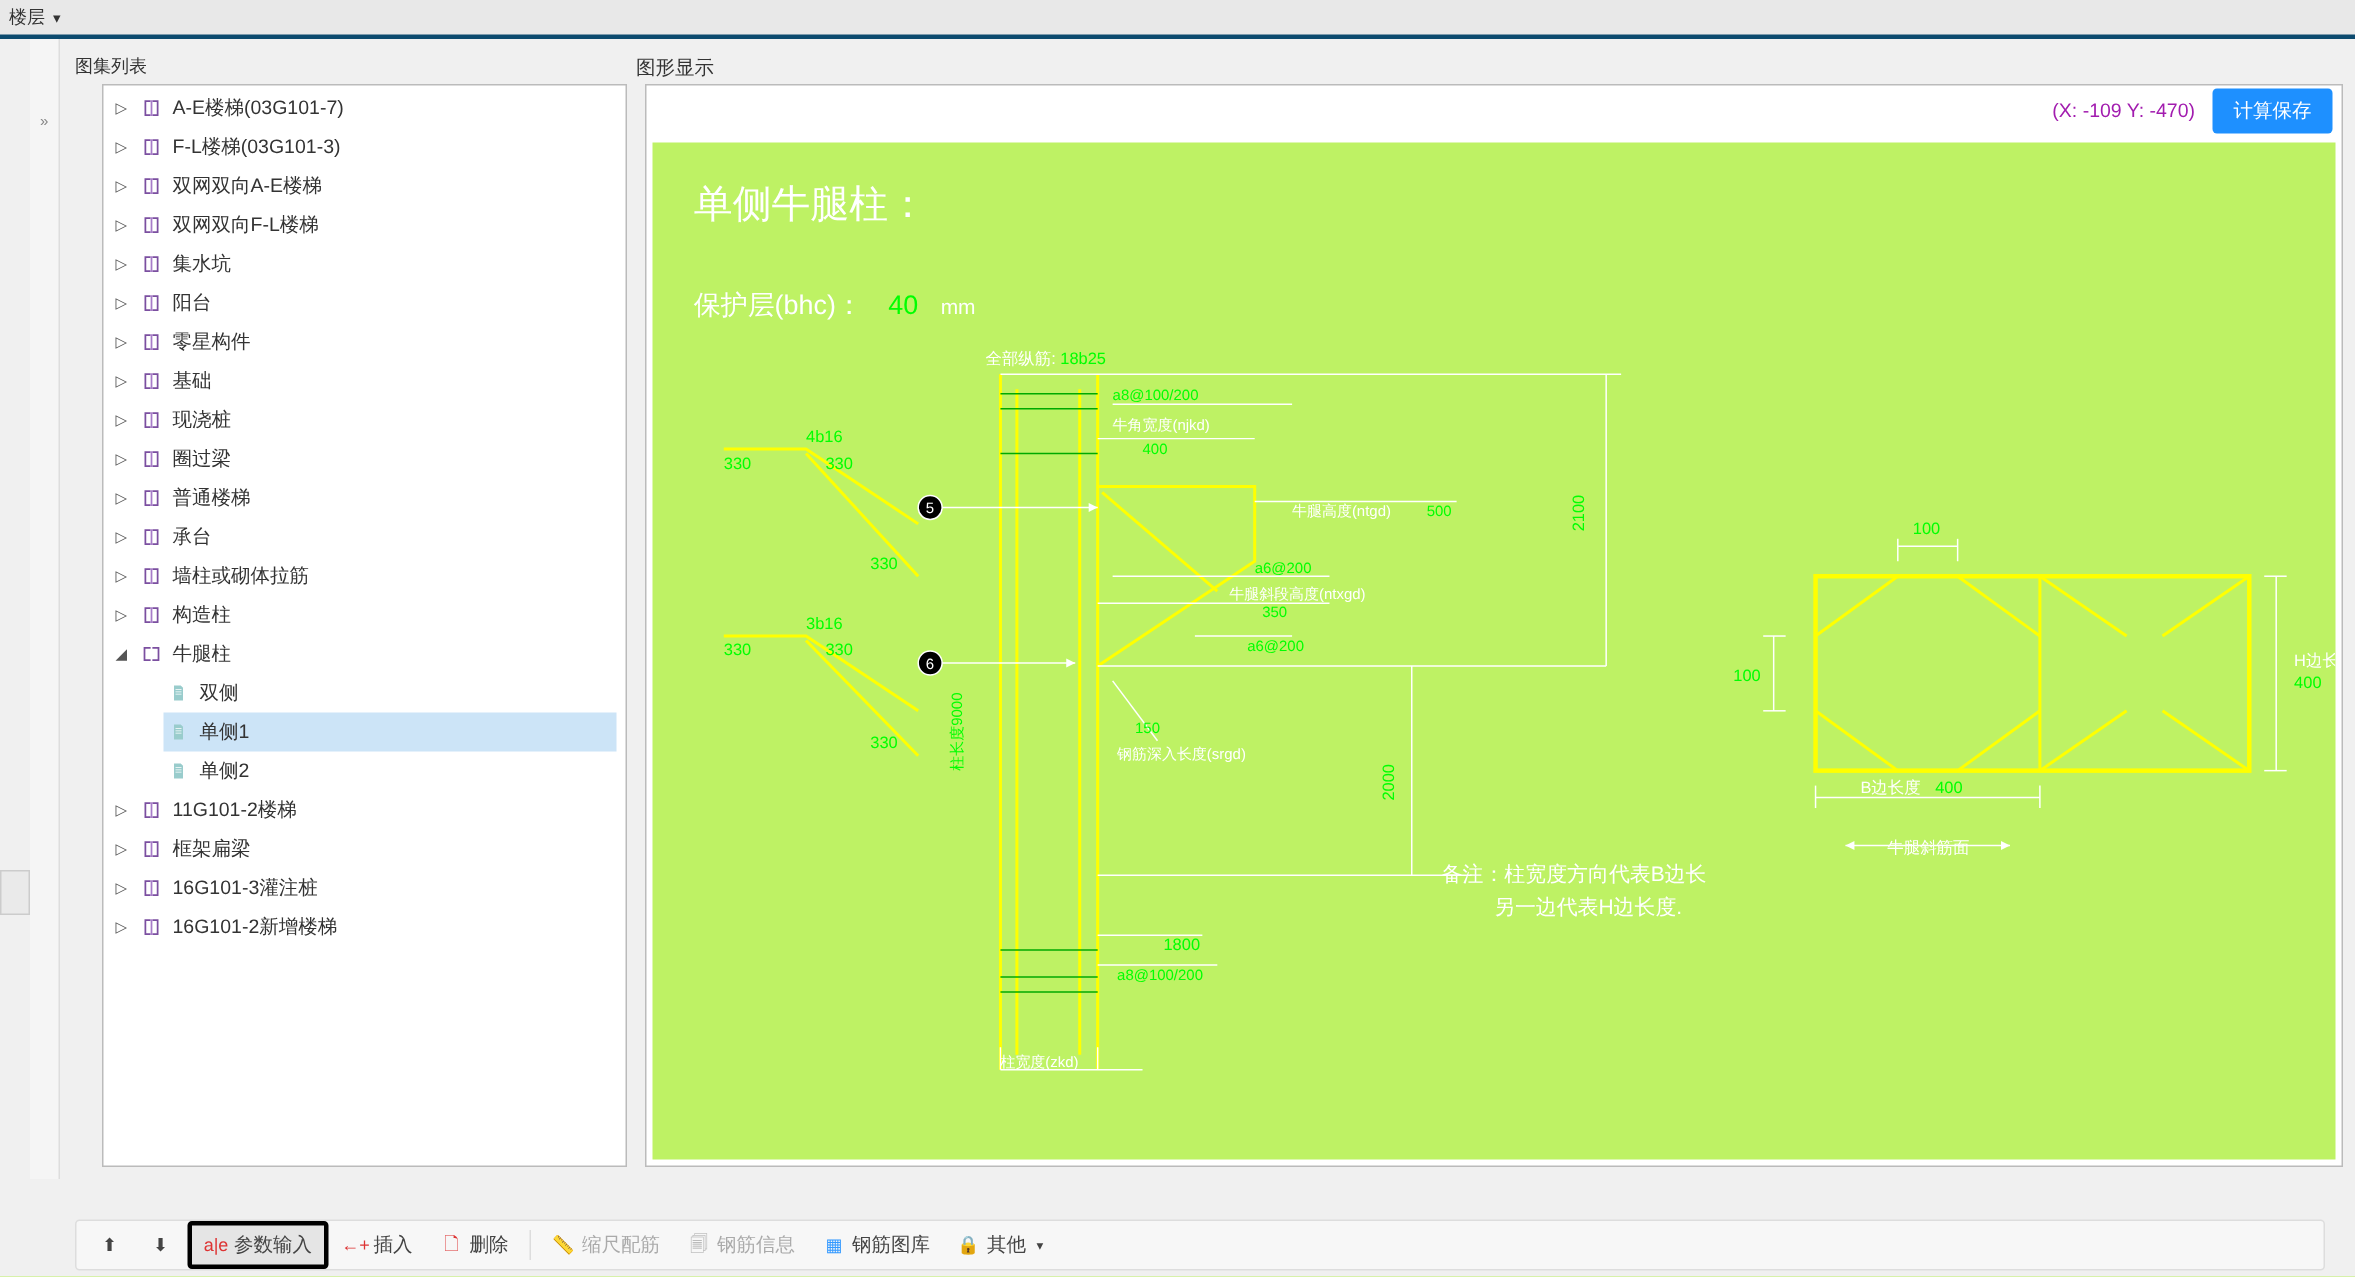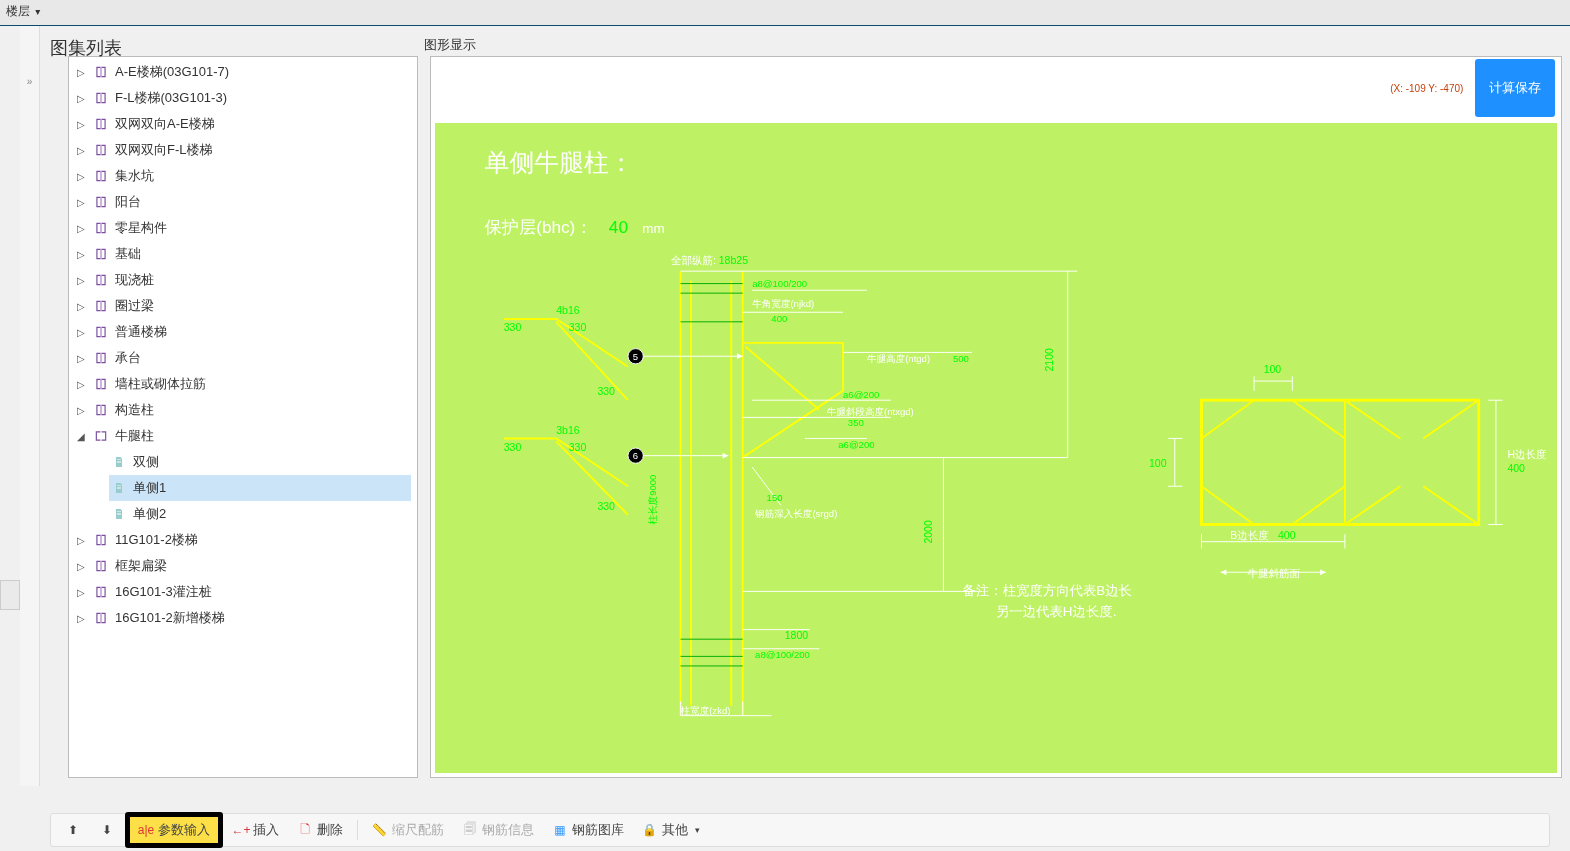--- a/index.html
+++ b/index.html
@@ -1,41 +1,41 @@
 <!DOCTYPE html>
 <html><head>
 <meta charset="utf-8">
 <style>
 * { box-sizing: border-box; margin: 0; padding: 0; }
 body { font-family: "Microsoft YaHei", Arial, sans-serif; font-size: 13px; background: #f0f0f0; color: #333; width: 1570px; height: 851px; overflow: hidden; position: relative; }
-.topbar { height: 26px; background: #e8e8e8; border-bottom: 1px solid #0c4a6e; padding: 3px 6px; font-size: 12px; }
+.topbar { height: 26px; background: #e8e8e8; border-bottom: 3px solid #0c4a6e; padding: 3px 6px; font-size: 12px; }
 .main-row { display: flex; height: 760px; padding: 0 0 0 20px; }
 .side-toggle { width: 20px; background: #f5f5f5; border-right: 1px solid #ddd; display: flex; align-items: flex-start; justify-content: center; padding-top: 50px; font-size: 10px; color: #888; cursor: pointer; }
 .left-panel { width: 350px; margin: 30px 8px 8px 28px; border: 1px solid #bbb; background: #fff; display: flex; flex-direction: column; }
 .tree { flex: 1; overflow: auto; padding: 2px 6px; }
 .tree-item { display: flex; align-items: center; padding: 4px 2px; cursor: pointer; white-space: nowrap; }
 .tree-item .arrow { width: 12px; font-size: 10px; color: #555; margin-right: 4px; }
 .tree-item .icon { width: 16px; height: 16px; margin-right: 6px; display: inline-flex; align-items: center; justify-content: center; }
 .book-icon svg { width: 14px; height: 14px; }
 .page-icon svg { width: 12px; height: 14px; }
 .tree-child { margin-left: 34px; }
 .tree-child.selected { background: #cce4f7; }
 .right-panel { flex: 1; margin: 30px 8px 8px 4px; border: 1px solid #bbb; background: #fff; display: flex; flex-direction: column; position: relative; }
 .right-header { display: flex; align-items: center; justify-content: space-between; padding: 2px 6px; }
-.coords { color: #c2410c; font-size: 10px; margin-right: 8px; }
-.calc-btn { background: #1e90ff; color: #fff; border: none; padding: 20px 14px; border-radius: 3px; cursor: pointer; font-size: 13px; }
+.coords { color: #a21caf; font-size: 13px; margin-right: 8px; }
+.calc-btn { background: #1e90ff; color: #fff; border: none; padding: 6px 14px; border-radius: 3px; cursor: pointer; font-size: 13px; }
 .canvas-wrap { flex: 1; margin: 4px; background: #bef264; position: relative; overflow: hidden; }
 .canvas-svg { width: 100%; height: 100%; }
 .bottom-toolbar { position: absolute; bottom: 4px; left: 50px; right: 20px; height: 34px; background: #f7f7f7; border: 1px solid #ddd; border-radius: 3px; display: flex; align-items: center; padding: 0 6px; gap: 2px; }
 .tb-btn { display: inline-flex; align-items: center; padding: 4px 8px; border-radius: 3px; cursor: pointer; color: #444; font-size: 13px; gap: 4px; }
-.tb-btn.active { background: #fde047; border: 5px solid #000000; }
+.tb-btn.active { background: #e5e5e5; border: 3px solid #000000; }
 .tb-btn .tb-ico { width: 16px; height: 16px; display: inline-flex; align-items: center; justify-content: center; font-size: 12px; }
 .tb-sep { width: 1px; height: 20px; background: #ddd; margin: 0 4px; }
 .scroll-placeholder { position: absolute; left: 0; width: 20px; top: 580px; height: 30px; background: #eaeaea; border: 1px solid #ccc; }
-.left-section-label { position: absolute; top: 36px; left: 50px; font-size: 18px; }
+.left-section-label { position: absolute; top: 36px; left: 50px; font-size: 12px; }
 .right-section-label { position: absolute; top: 36px; left: 424px; font-size: 13px; }
 </style>
 </head>
 <body>
 
 <div class="topbar">
   <span>楼层</span>
   <span style="font-size:10px;margin-left:2px;">▾</span>
 </div>
 

